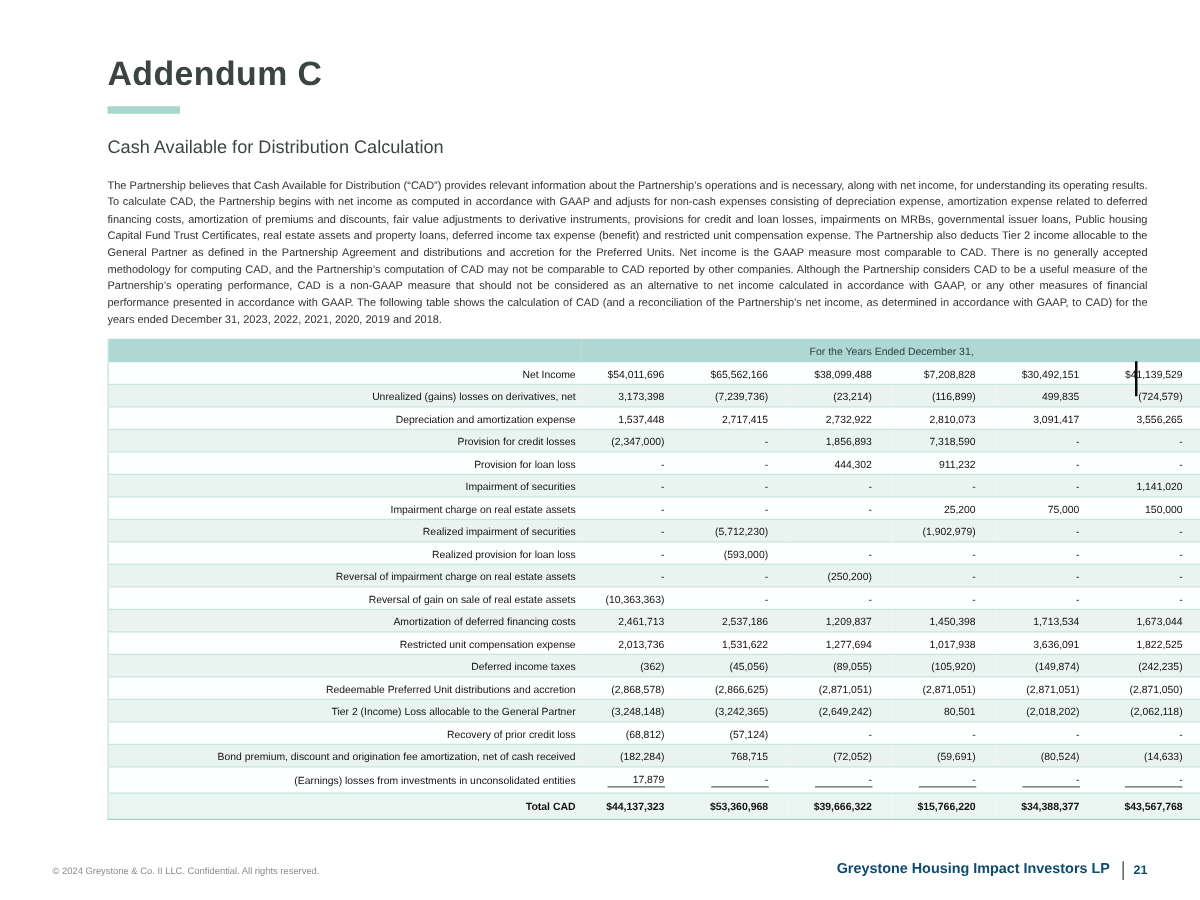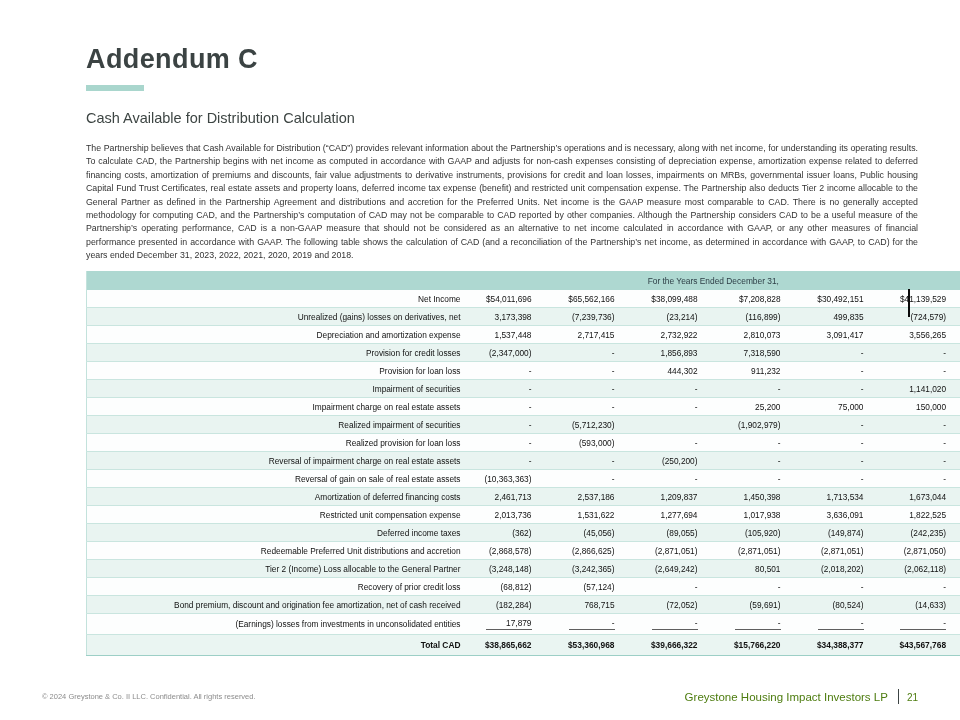--- a/index.html
+++ b/index.html
@@ -55,21 +55,21 @@
     border-top:1px solid #aad6ce; border-bottom:1px solid #9ccfc6;
     padding-top:5px; padding-bottom:5px;
   }
   .cursor-bar { position:absolute; left:908px; top:289px; width:2px; height:28px; background:#0a0a0a; }
 
   .footer {
     position:absolute; left:42px; right:42px; bottom:16px;
     display:flex; justify-content:space-between; align-items:center;
   }
   .copyright { font-size:7.5px; color:#8c8c8c; }
-  .brand { display:flex; align-items:center; color:#4d7c0f; }
+  .brand { display:flex; align-items:flex-start; color:#0c4a6e;font-weight:bold; }
   .brand-name { font-size:11.5px; }
   .footer-divider { width:1px; height:15px; background:#3c4444; margin:0 8px 0 10px; }
   .page-num { font-size:10px; padding-top:2px; }
 </style>
 </head>
 <body>
 
 <div class="page">
   <div class="content">
 
@@ -264,21 +264,21 @@
             <td class="num"><span class="uline">-</span></td>
             <td class="num"><span class="uline">-</span></td>
             <td class="num"><span class="uline">-</span></td>
             <td class="num"><span class="uline">-</span></td>
             <td class="num"><span class="uline">-</span></td>
           </tr>
         </tbody>
       <tfoot>
         <tr>
           <td class="label">Total CAD</td>
-          <td class="num">$38,865,662</td>
+          <td class="num">$44,137,323</td>
           <td class="num">$53,360,968</td>
           <td class="num">$39,666,322</td>
           <td class="num">$15,766,220</td>
           <td class="num">$34,388,377</td>
           <td class="num">$43,567,768</td>
         </tr>
       </tfoot>
     </table>
   </div>
 

